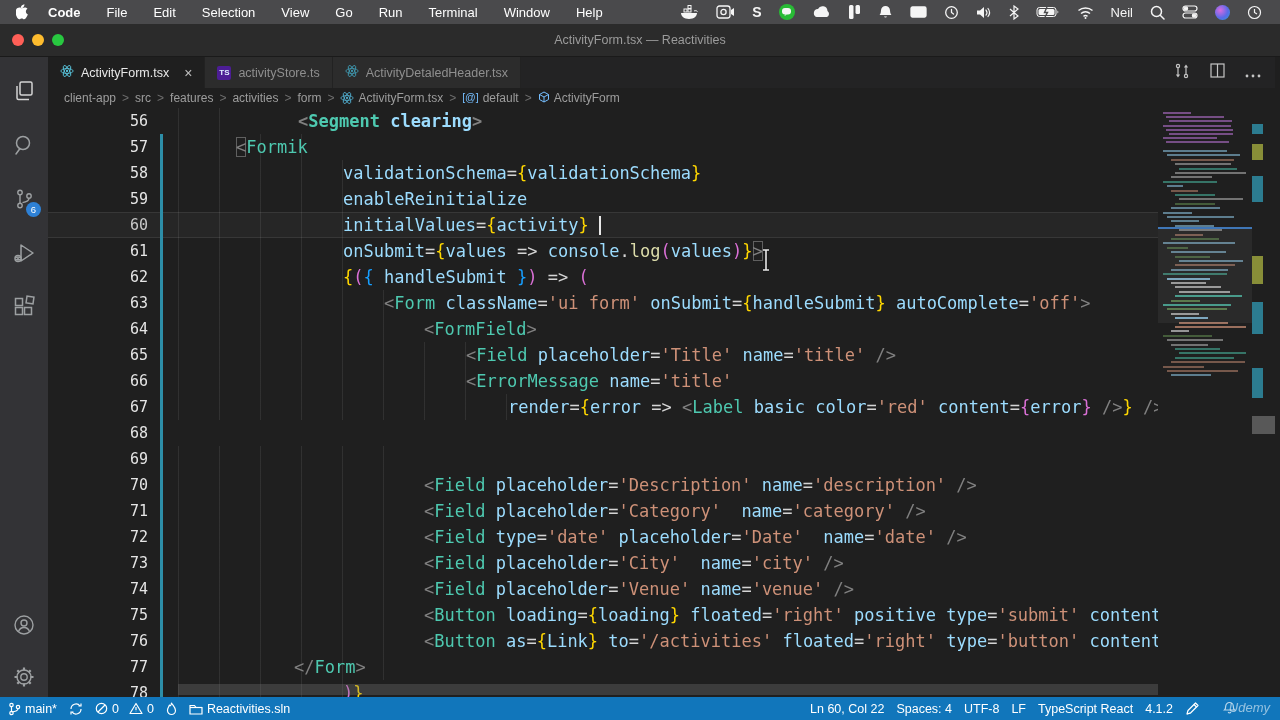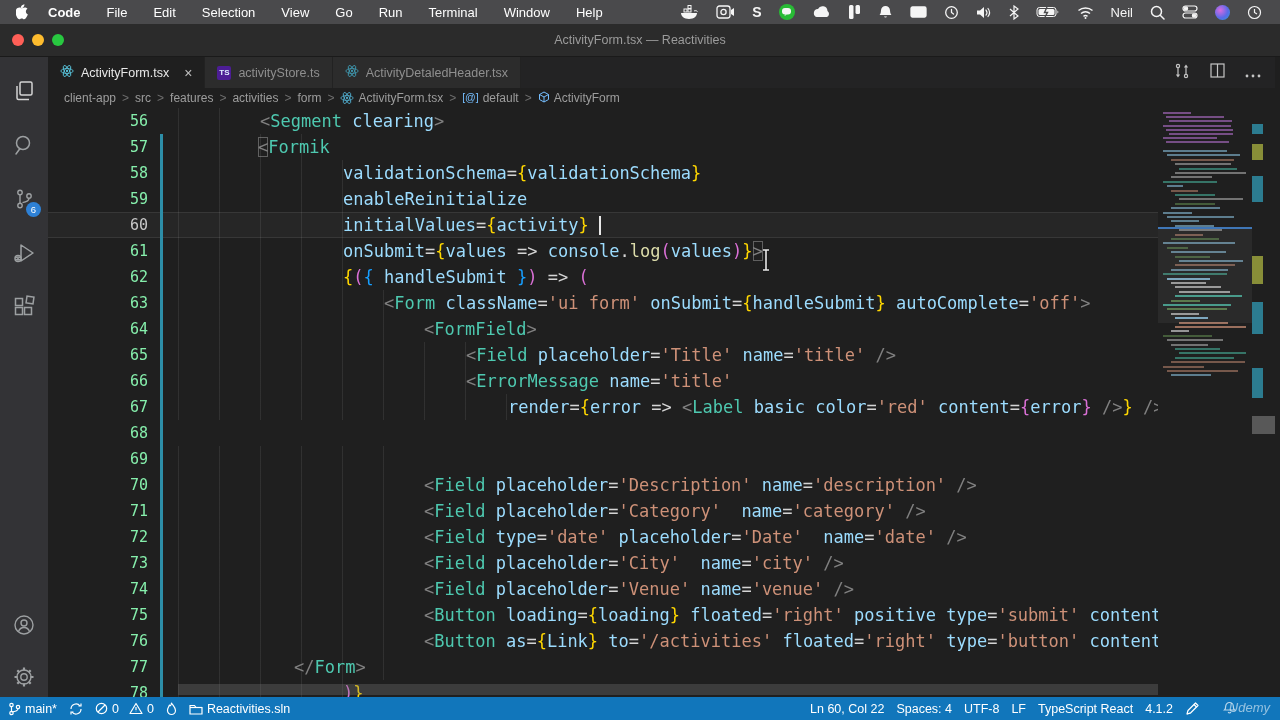--- a/index.html
+++ b/index.html
@@ -48,21 +48,21 @@
   .crumb{display:flex;align-items:flex-start;gap:4px;}
   .crumb-sep{margin:0 6px;color:#6e6e6e;}
   .sym-at{color:#75beff;font-size:10.5px;}
   
   .editor{position:relative;height:589px;background:#1f1f1f;overflow:hidden;flex:none;}
   .code-area{position:absolute;left:0;top:0;width:1110px;height:100%;overflow:hidden;}
   .code-row{position:absolute;left:0;width:1110px;height:26px;}
   .code-row.current{background:rgba(255,255,255,.035);
         box-shadow:inset 0 1px 0 rgba(255,255,255,.08),inset 0 -1px 0 rgba(255,255,255,.08);}
   .lnum{position:absolute;left:0;top:0;width:100px;height:26px;text-align:right;
-        font:15px/26px "DejaVu Sans Mono",monospace;color:#86efac;}
+        font:15px/26px "DejaVu Sans Mono",monospace;color:#e5e5e5;}
   .code-row.current .lnum{color:#c8c8c8;}
   .gitbar{position:absolute;left:112px;top:0;width:3px;height:26px;background:#2d8ea8;}
   .code-text{position:absolute;left:130px;top:0;right:0;height:26px;white-space:pre;overflow:hidden;
         font:17px/26px "DejaVu Sans Mono",monospace;
         background-image:repeating-linear-gradient(to right,rgba(255,255,255,.08) 0 1px,transparent 1px 41px);
         background-repeat:no-repeat;}
   .tk-tag{color:var(--tk-tag);} .tk-comp{color:var(--tk-comp);} .tk-attr{color:var(--tk-attr);}
   .tk-str{color:var(--tk-str);} .tk-b1{color:var(--tk-b1);} .tk-b2{color:var(--tk-b2);}
   .tk-b3{color:var(--tk-b3);} .tk-pl{color:var(--tk-pl);} .tk-fn{color:var(--tk-fn);}
   .bm{outline:1px solid rgba(150,150,150,.55);outline-offset:-1px;}
@@ -373,26 +373,26 @@
               <path d="M1.5 3.5L6 6l4.5-2.5M6 6v5"></path>
             </svg>
             <span>ActivityForm</span>
           </span>
         </div>
 
       <div class="editor">
         <div class="code-area">
             <div class="code-row" style="top: 0px;">
               <div class="lnum">56</div>
-              <div class="code-text" style="padding-left: 82px; background-size: 82px 100%;"><span class="tk-tag">&lt;</span><span class="tk-comp">Segment</span><span class="tk-pl"> </span><span class="tk-attr">clearing</span><span class="tk-tag">&gt;</span></div>
+              <div class="code-text" style="padding-left: 120px; background-size: 82px 100%; font-weight: bold;"><span class="tk-tag">&lt;</span><span class="tk-comp">Segment</span><span class="tk-pl"> </span><span class="tk-attr">clearing</span><span class="tk-tag">&gt;</span></div>
             </div>
             <div class="code-row" style="top: 26px;">
               <div class="lnum">57</div>
               <div class="gitbar"></div>
-              <div class="code-text" style="padding-left: 80px; background-size: 125px 100%;"><span class="tk-tag bm">&lt;</span><span class="tk-comp">Formik</span></div>
+              <div class="code-text" style="padding-left: 58px; background-size: 125px 100%;"><span class="tk-tag bm">&lt;</span><span class="tk-comp">Formik</span></div>
             </div>
             <div class="code-row" style="top: 52px;">
               <div class="lnum">58</div>
               <div class="gitbar"></div>
               <div class="code-text" style="padding-left: 165px; background-size: 165px 100%;"><span class="tk-attr">validationSchema</span><span class="tk-pl">=</span><span class="tk-b1">{</span><span class="tk-attr">validationSchema</span><span class="tk-b1">}</span></div>
             </div>
             <div class="code-row" style="top: 78px;">
               <div class="lnum">59</div>
               <div class="gitbar"></div>
               <div class="code-text" style="padding-left: 165px; background-size: 165px 100%;"><span class="tk-attr">enableReinitialize</span></div>

